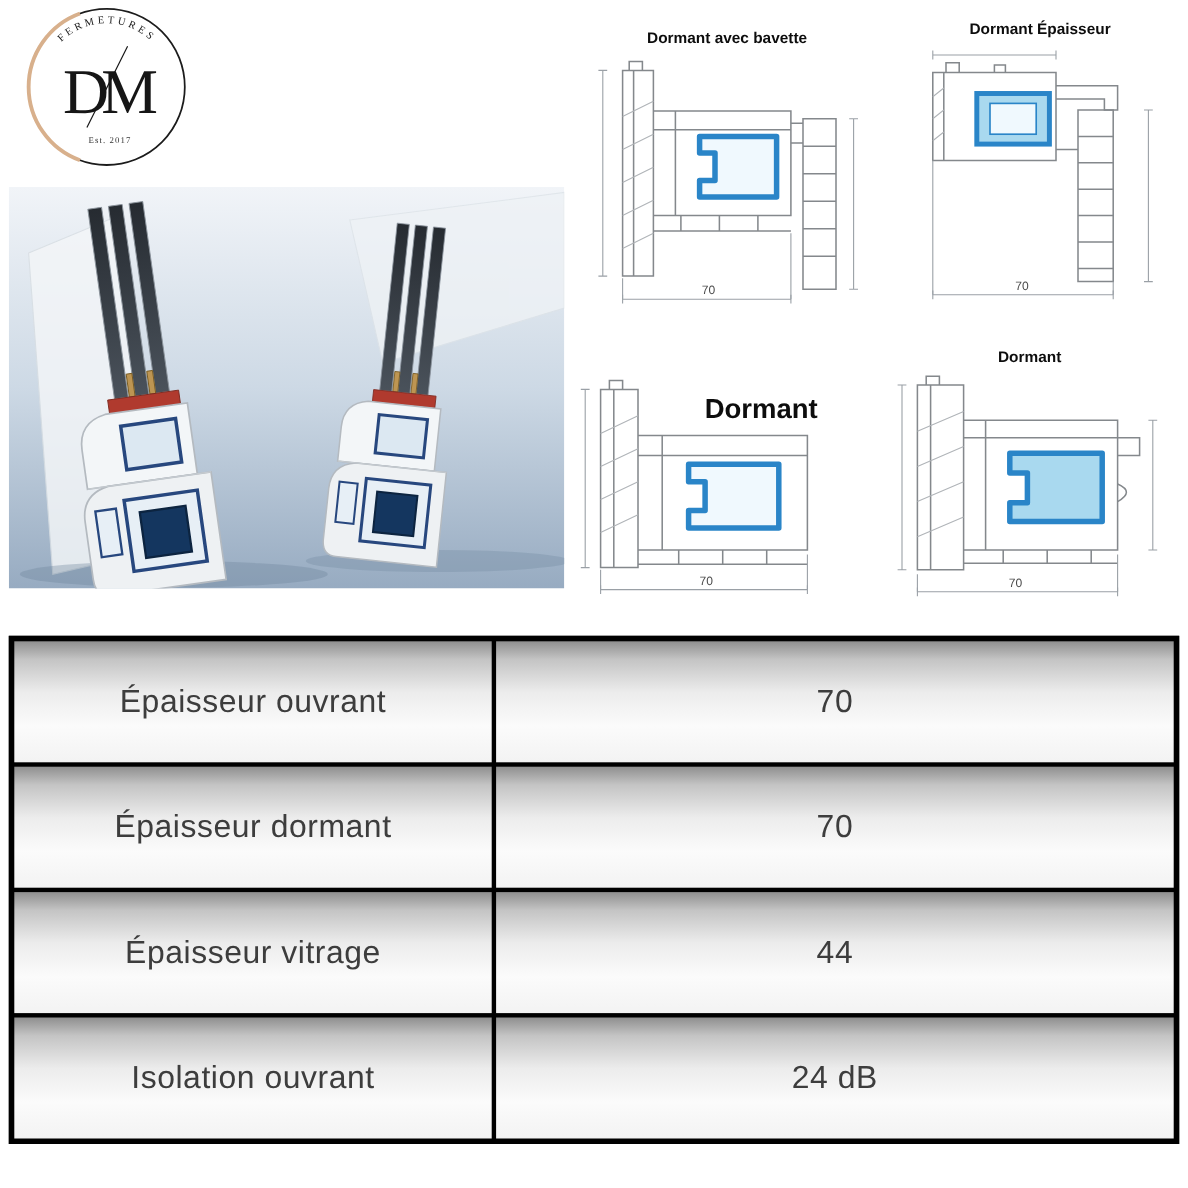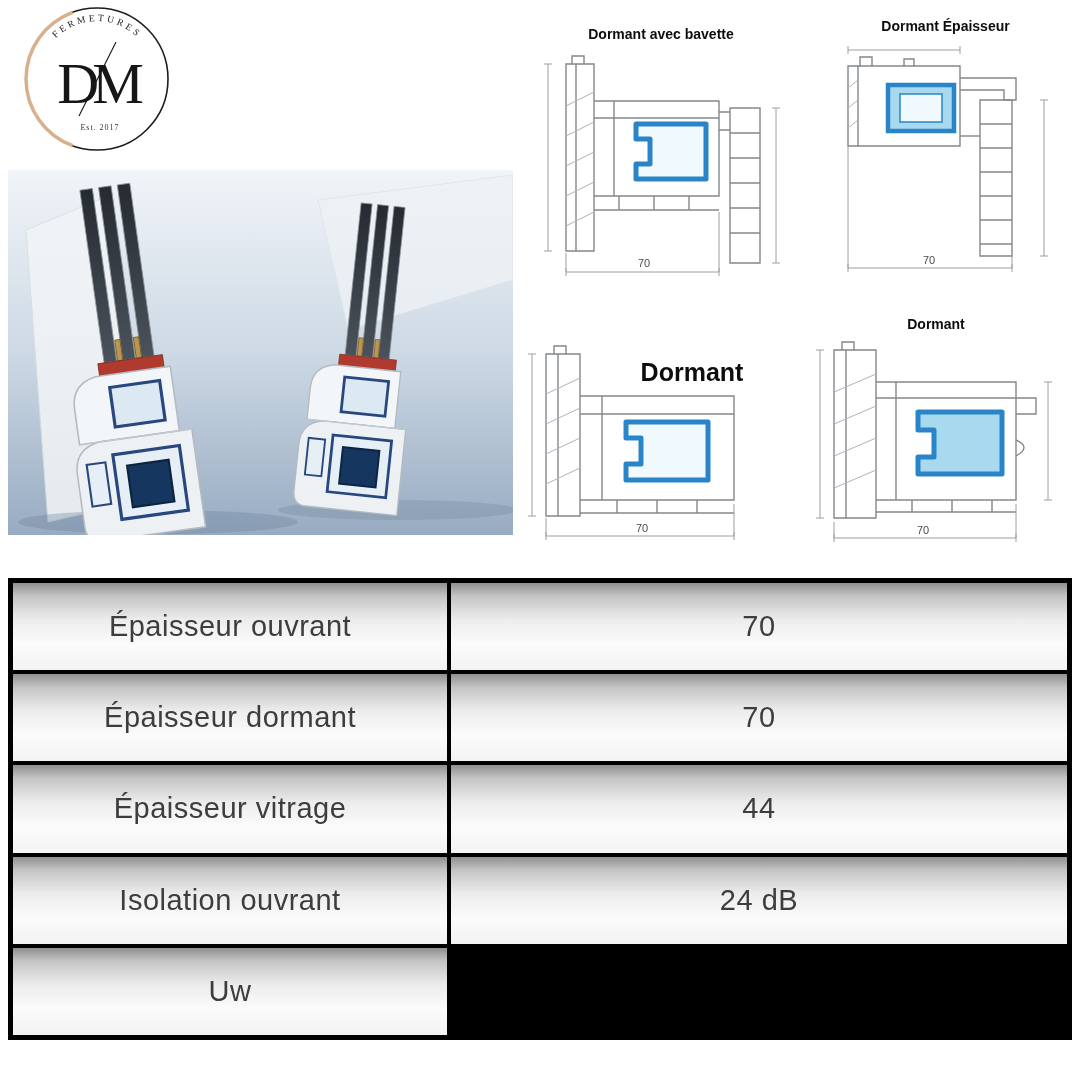--- a/index.html
+++ b/index.html
@@ -233,16 +233,15 @@
 
     <div class="cell">Épaisseur dormant</div>
     <div class="cell">70</div>
 
     <div class="cell">Épaisseur vitrage</div>
     <div class="cell">44</div>
 
     <div class="cell">Isolation ouvrant</div>
     <div class="cell">24 dB</div>
 
-    <div class="cell">Uw</div>
   </div>
 
 </div>
 
 </body></html>

